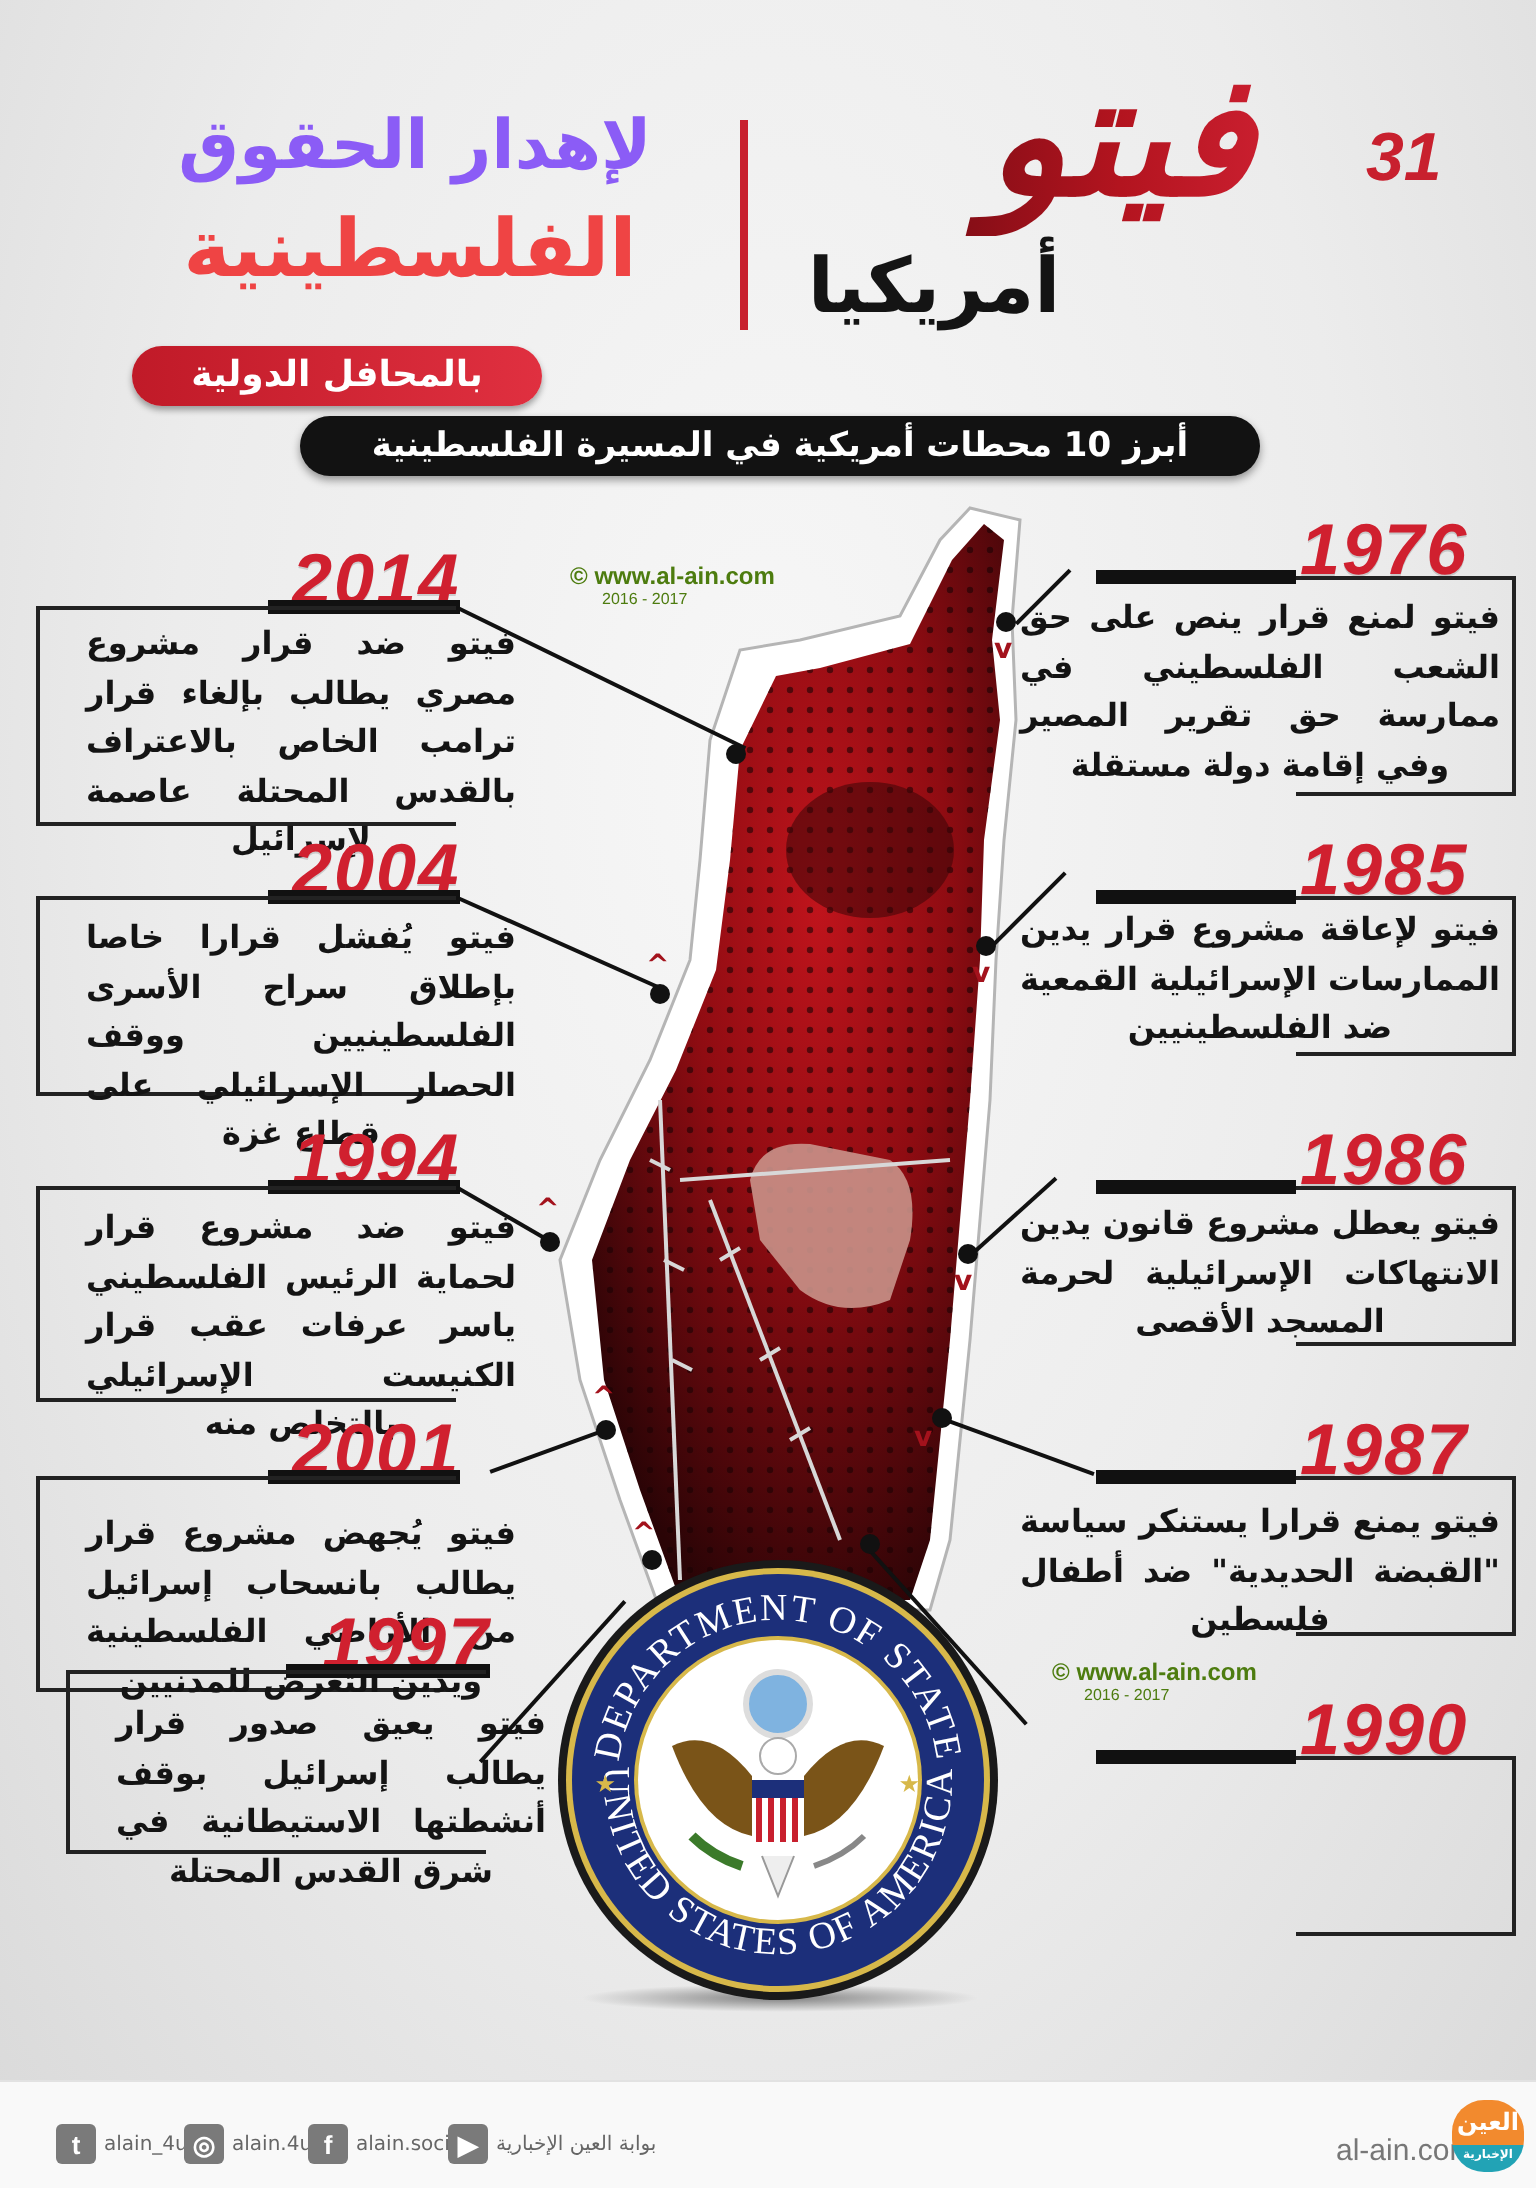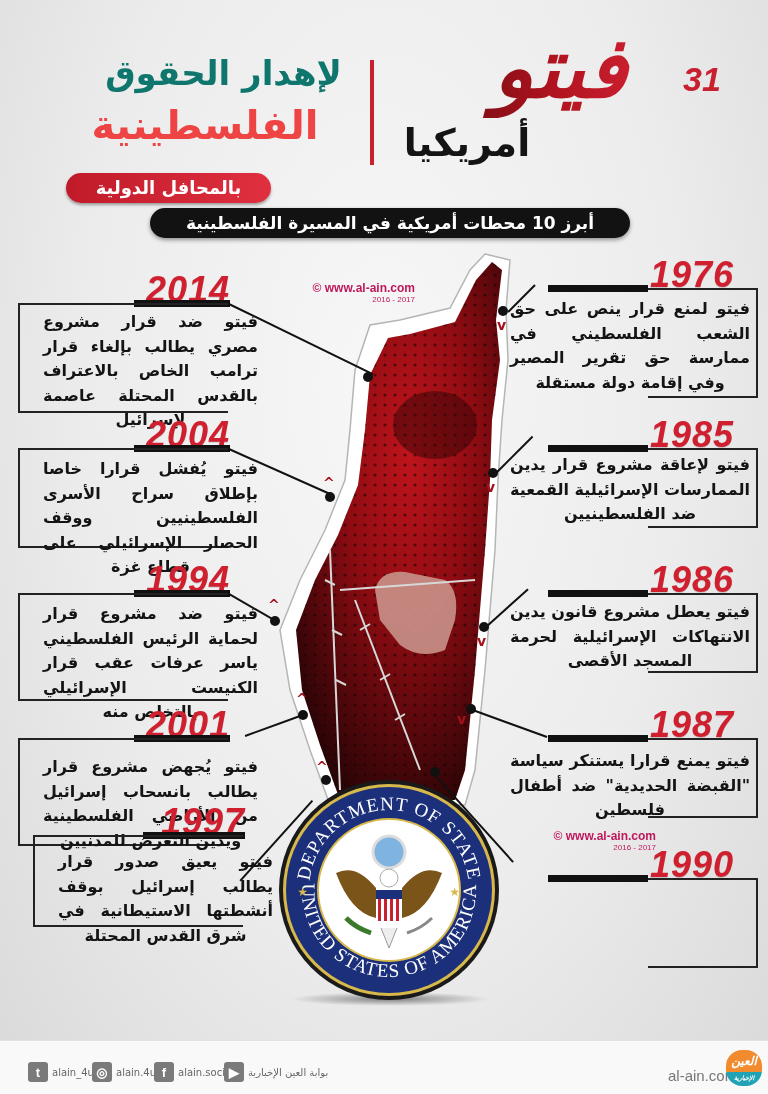--- a/index.html
+++ b/index.html
@@ -29,22 +29,22 @@
     }
     .hdr-america {
       left: 392px; top: 118px; width: 150px; text-align: center;
       font-family: "DejaVu Sans", sans-serif; font-weight: bold;
       font-size: 38px; color: #141414; line-height: 50px;
     }
     .hdr-divider {
       left: 370px; top: 60px; width: 4px; height: 105px; background: #c8202e;
     }
     .hdr-line1 {
-      left: 76px; top: 50px; width: 295px; text-align: center;
-      font-weight: bold; font-size: 34px; color: #0f766e; line-height: 46px;
+      left: 60px; top: 50px; width: 295px; text-align: center;
+      font-weight: bold; font-size: 34px; color: #8b5cf6; line-height: 46px;
     }
     .hdr-line2 {
       left: 55px; top: 98px; width: 300px; text-align: center;
       font-weight: bold; font-size: 40px; color: #ef4444; line-height: 54px;
     }
     .hdr-pill {
       left: 66px; top: 173px; width: 205px; height: 30px;
       background: linear-gradient(90deg, #c01a28, #e03040);
       border-radius: 15px; color: #fff; text-align: center;
       font-weight: bold; font-size: 18px; line-height: 30px;
@@ -55,22 +55,22 @@
       background: #121212; border-radius: 15px; color: #fff; text-align: center;
       font-weight: bold; font-size: 17px; line-height: 30px;
       box-shadow: 0 2px 4px rgba(0,0,0,.4);
     }
 
     
     .map-wrap { left: 270px; top: 250px; width: 250px; height: 560px; }
     .map-wrap svg { width: 100%; height: 100%; }
 
     .watermark {
-      font-family: "Liberation Sans", sans-serif; color: #be185d; direction: ltr;
-      text-align: right; line-height: 12px;
+      font-family: "Liberation Sans", sans-serif; color: #4d7c0f; direction: ltr;
+      text-align: left; line-height: 12px;
     }
     .watermark .wm-url { font-size: 12px; font-weight: bold; }
     .watermark .wm-yr { font-size: 8px; padding-left: 16px; }
     .wm1 { left: 285px; top: 282px; width: 130px; }
     .wm2 { left: 526px; top: 830px; width: 130px; }
 
     
     .seal-wrap { left: 276px; top: 778px; width: 226px; height: 224px; }
     .seal-shadow {
       left: 290px; top: 992px; width: 200px; height: 14px;
@@ -117,21 +117,21 @@
     .social .lbl {
       margin-left: 4px; font-size: 10px; color: #666; font-family: "DejaVu Sans", sans-serif;
     }
     .site-url {
       left: 668px; top: 1067px; font-size: 15px; color: #777;
       font-family: "Liberation Sans", sans-serif; direction: ltr;
     }
     .brand-logo {
       left: 726px; top: 1050px; width: 36px; height: 36px; border-radius: 16px;
       background: linear-gradient(180deg, #f28a2e 0%, #f28a2e 62%, #22a3b5 62%, #22a3b5 100%);
-      color: #fff; font-weight: bold; text-align: center; font-style: italic;
+      color: #fff; font-weight: bold; text-align: center;
     }
     .brand-logo .bl-top { font-size: 12px; line-height: 22px; }
     .brand-logo .bl-bot { font-size: 6px; line-height: 12px; }
   </style>
 </head>
 <body>
 
 <div class="abs hdr-num">31</div>
 <div class="abs hdr-veto">فيتو</div>
 <div class="abs hdr-america">أمريكيا</div>

